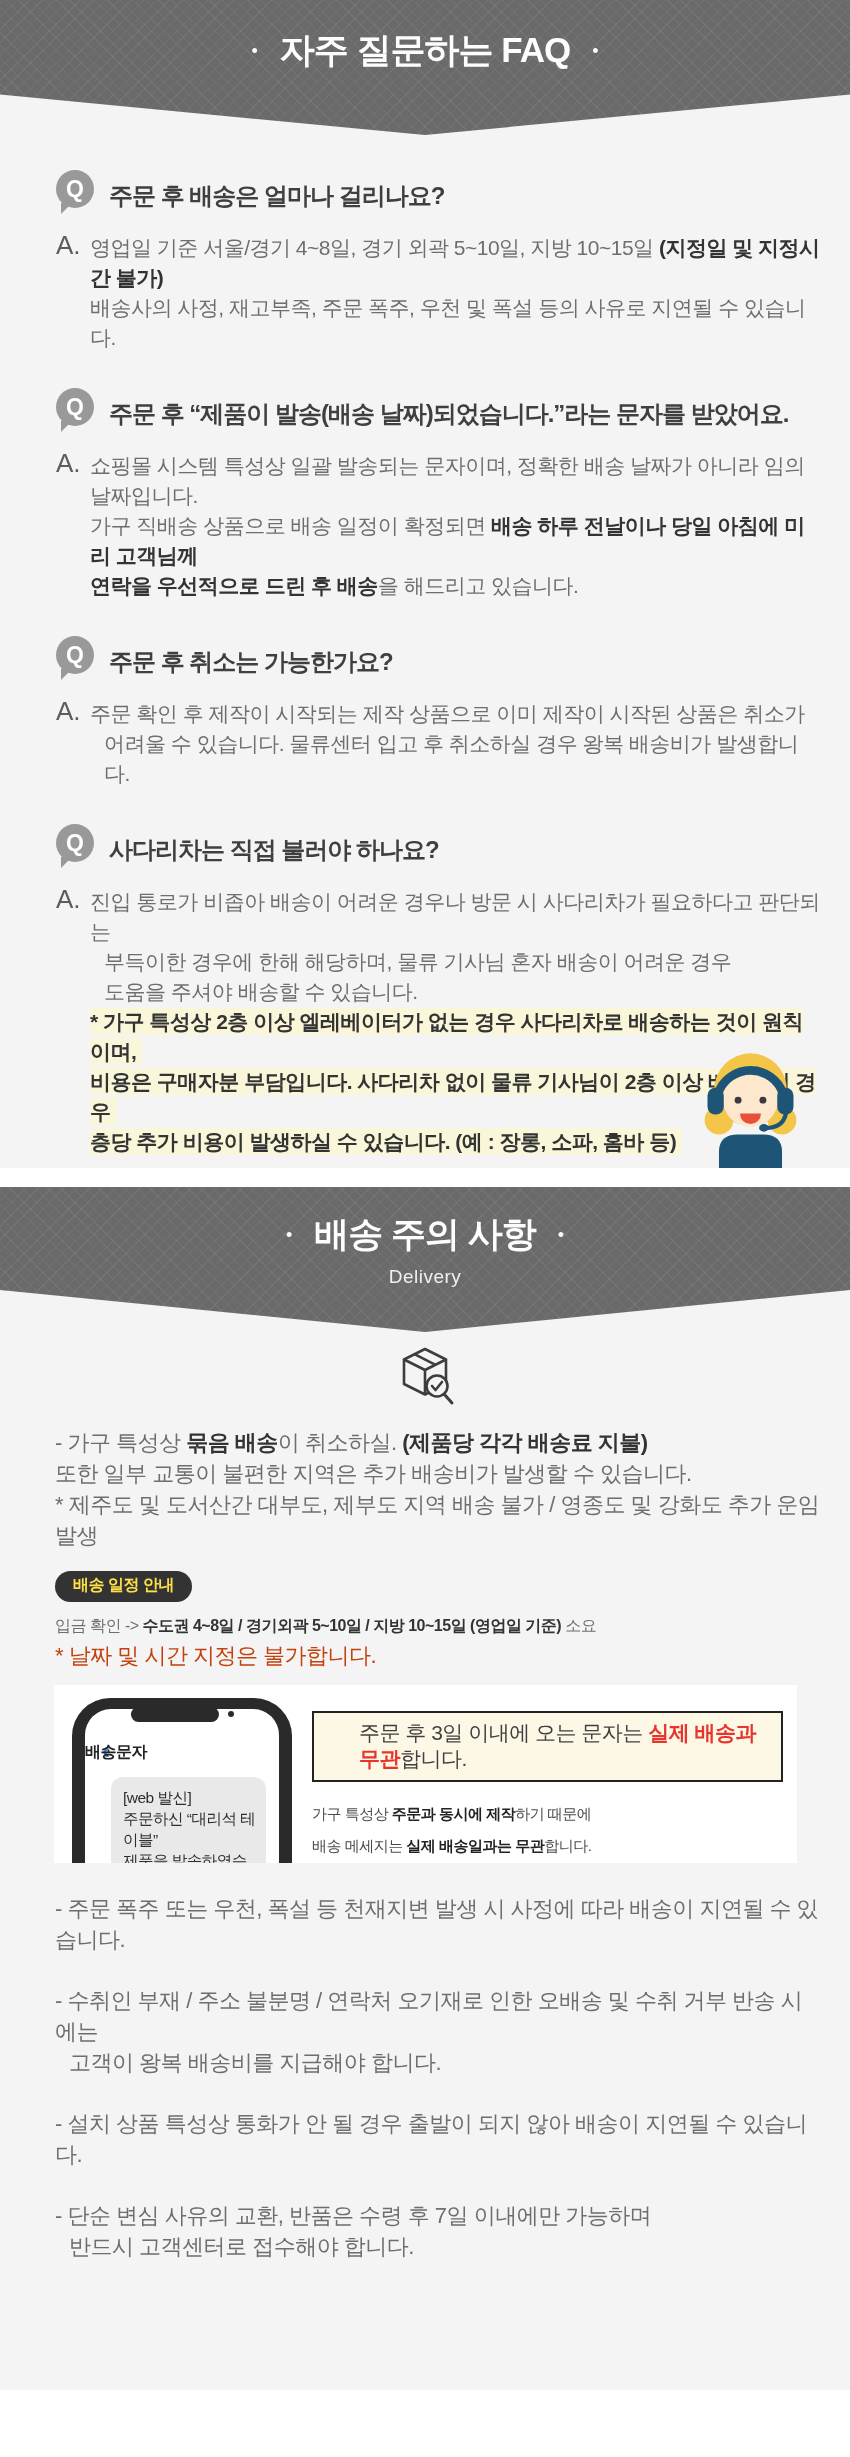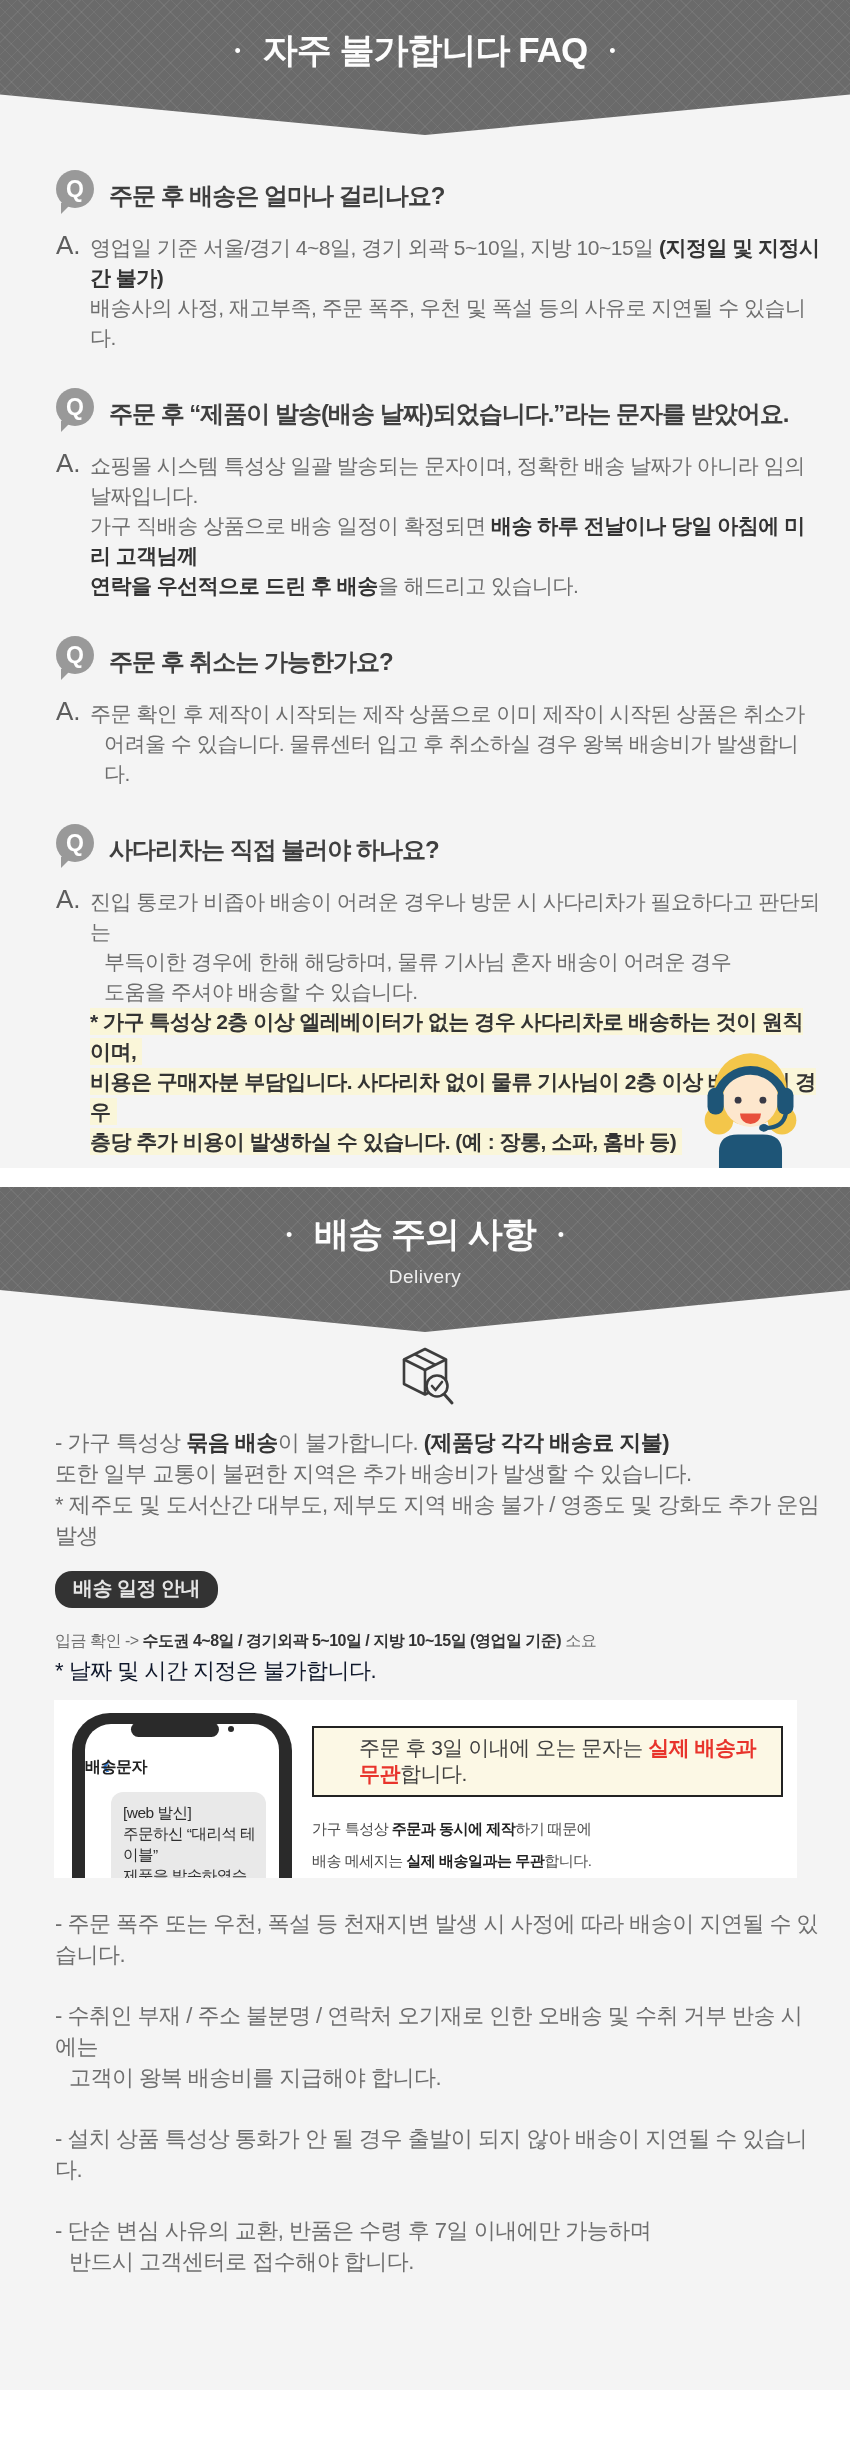--- a/index.html
+++ b/index.html
@@ -43,25 +43,25 @@
   .line .red { color:#e8342c; font-weight:bold; }
   .line.ind { padding-left:14px; }
 
   
   .agent { position:absolute; right:42px; bottom:0; width:115px; height:128px; }
 
   
   .pkg-icon { margin:13px auto 0; width:66px; height:62px; }
   .intro { padding:20px 30px 0 55px; }
   .intro .line { font-size:22px; line-height:31px; }
-  .badge { display:inline-block; margin:20px 0 9px 55px; background:#333; color:#e5e5e5;
-    font-size:20px; font-weight:bold; padding:4px 18px 6px; border-radius:17px; letter-spacing:-0.5px; }
+  .badge { display:inline-block; margin:20px 0 0 55px; background:#333; color:#fde047;
+    font-size:16px; font-weight:bold; padding:4px 18px 6px; border-radius:17px; letter-spacing:-0.5px; }
   .schedule { padding:9px 30px 0 55px; }
   .schedule .line { font-size:16px; line-height:30px; }
-  .schedule-note { padding:0 30px 0 55px; font-size:22px; color:#0f172a; line-height:30px; letter-spacing:-0.5px; }
+  .schedule-note { padding:0 30px 0 55px; font-size:22px; color:#c2410c; line-height:30px; letter-spacing:-0.5px; }
 
   
   .card { position:relative; width:743px; height:178px; margin:14px 0 0 54px; background:#fff; overflow:hidden; }
   .phone-clip { position:absolute; left:18px; top:13px; width:220px; height:165px; overflow:hidden; }
   .phone { position:relative; width:220px; height:310px; background:#2a2a2a; border-radius:38px; }
   .screen { position:absolute; left:13px; right:13px; top:11px; bottom:11px; background:#fff; border-radius:26px; }
   .notch { position:absolute; top:9px; left:50%; transform:translateX(-58%); width:88px; height:15px;
     background:#2a2a2a; border-radius:8px; }
   .notch-dot { position:absolute; top:13px; left:71%; width:6px; height:6px; background:#2a2a2a; border-radius:50%; }
   .chev { position:absolute; left:17px; top:30px; color:#2f7fe0; font-size:24px; font-weight:bold; line-height:1; }
@@ -85,21 +85,21 @@
 </style>
 </head>
 <body>
 
 <div class="page">
 
   <section class="faq-section">
     <div class="band band1">
       <div class="band-title">
         <span class="dot">•</span>
-        <h1>자주 불가합니다 FAQ</h1>
+        <h1>자주 질문하는 FAQ</h1>
         <span class="dot">•</span>
       </div>
     </div>
 
     <div class="faq-list">
         <div class="faq-item">
           <div class="q-row">
             <span class="q-icon">Q</span>
             <div class="q-text">주문 후 배송은 얼마나 걸리나요?</div>
           </div>
@@ -195,21 +195,21 @@
           <path d="M54,14.5 L54,39 L33,49.5"></path>
           <path d="M22.5,9.2 L43.5,19.8"></path>
         </g>
         <circle cx="45" cy="41" r="10.5" fill="#f4f4f4" stroke="#3d3d3d" stroke-width="2.6"></circle>
         <path d="M40,41 l3.5,4 l6.5,-8" fill="none" stroke="#3d3d3d" stroke-width="2.6" stroke-linecap="round" stroke-linejoin="round"></path>
         <path d="M52.5,49.5 L60,58" stroke="#3d3d3d" stroke-width="3" stroke-linecap="round"></path>
       </svg>
     </div>
 
     <div class="intro">
-        <div class="line"><span>- 가구 특성상 </span><span class="b">묶음 배송</span><span>이 불가합니다. </span><span class="b">(제품당 각각 배송료 지불)</span></div>
+        <div class="line"><span>- 가구 특성상 </span><span class="b">묶음 배송</span><span>이 취소하실. </span><span class="b">(제품당 각각 배송료 지불)</span></div>
         <div class="line"><span>또한 일부 교통이 불편한 지역은 추가 배송비가 발생할 수 있습니다.</span></div>
         <div class="line"><span>* 제주도 및 도서산간 대부도, 제부도 지역 배송 불가 / 영종도 및 강화도 추가 운임 발생</span></div>
       </div>
 
     <div>
       <span class="badge">배송 일정 안내</span>
     </div>
     <div class="schedule">
         <div class="line"><span>입금 확인  -&gt;  </span><span class="b">수도권 4~8일 / 경기외곽 5~10일 / 지방 10~15일 (영업일 기준)</span><span> 소요</span></div>
       </div>

